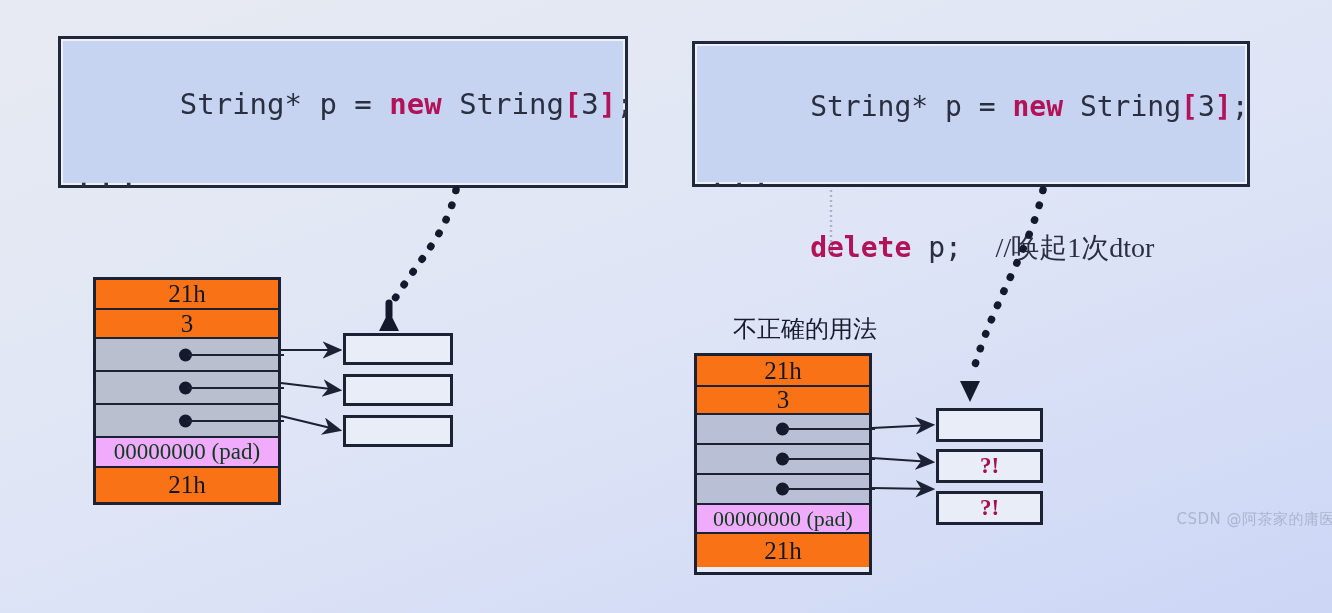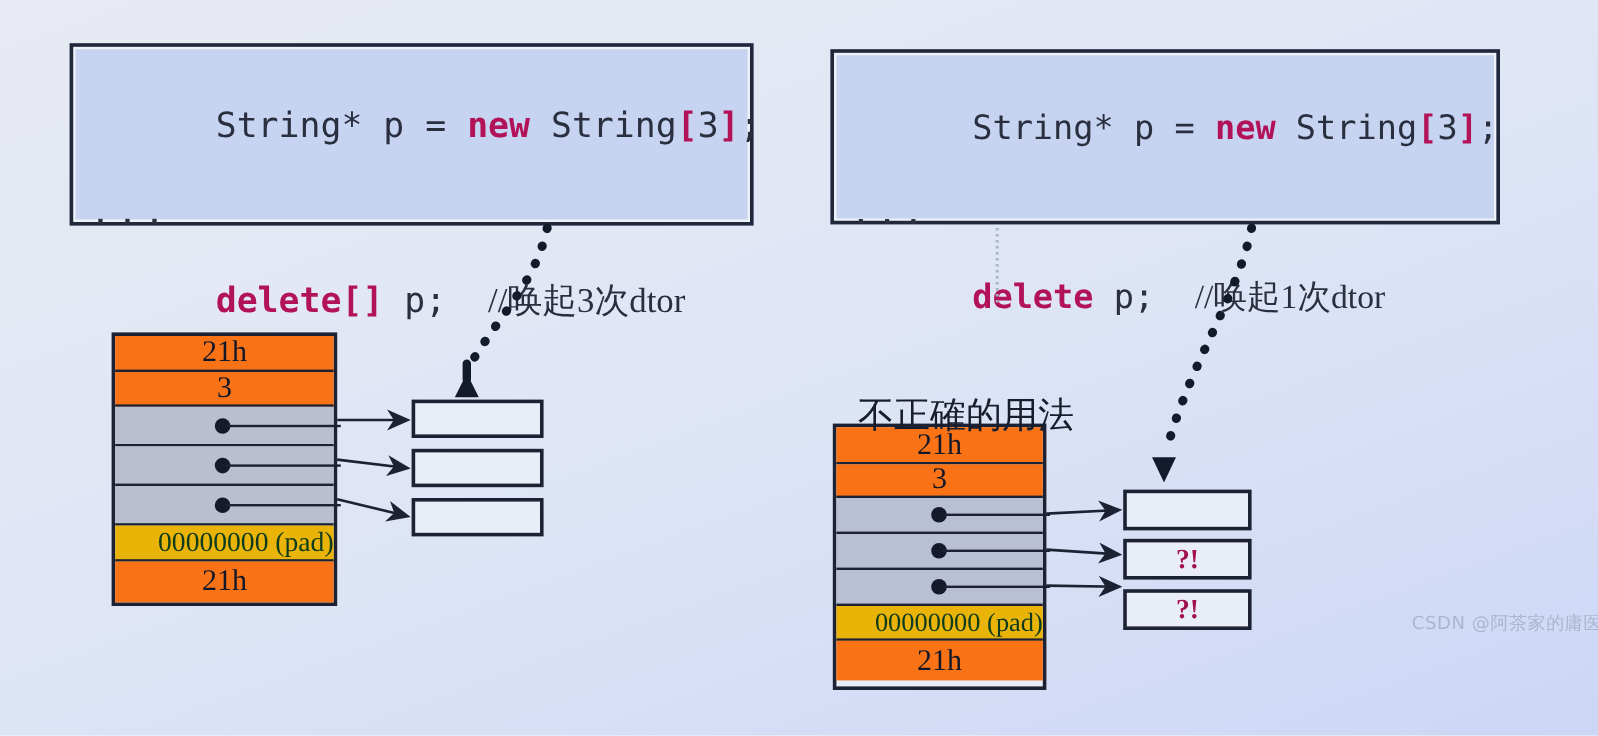--- a/index.html
+++ b/index.html
@@ -43,21 +43,21 @@
     position:relative;
     box-sizing:border-box;
     border-bottom:2px solid #1c2233;
     display:flex;align-items:center;justify-content:center;
     font-family:"Liberation Serif",serif;
     color:#12182a;
   }
   .memrow:last-child{border-bottom:none;}
   .row-plain{background:#f97316;}
   .row-ptr{background:#b9bfcf;}
-  .row-pad{background:#eab308;color:#0d3b1c;justify-content:flex-end;}
+  .row-pad{background:#f0abfc;color:#0d3b1c;}
   .memblock.right .row-ptr{background:#b9bfd4;}
 
   .dot{
     position:absolute;
     width:13px;height:13px;border-radius:50%;
     background:#141a2c;
     top:50%;transform:translateY(-50%);
   }
   .ptrline{
     position:absolute;height:2px;background:#1c2233;
@@ -96,23 +96,20 @@
 </head>
 <body>
 
 <div class="stage">
 
   <div class="codebox" style="left:45px;top:36px;width:570px;height:152px;font-size:29px;">
     <div class="codeline">
       <span>String* p = </span><span class="kw">new</span><span> String</span><span class="brk">[</span><span>3</span><span class="brk">]</span><span>;</span>
     </div>
     <div class="codeline dots">...</div>
-    <div class="codeline">
-      <span class="kw">delete[]</span><span> p;  </span><span class="cmt">//唤起3次dtor</span>
-    </div>
   </div>
 
   <div class="codebox" style="left:679px;top:41px;width:558px;height:146px;font-size:28px;">
     <div class="codeline">
       <span>String* p = </span><span class="kw">new</span><span> String</span><span class="brk">[</span><span>3</span><span class="brk">]</span><span>;</span>
     </div>
     <div class="codeline dots">...</div>
     <div class="codeline">
       <span class="kw">delete</span><span> p;  </span><span class="cmt">//唤起1次dtor</span>
     </div>
@@ -191,21 +188,21 @@
   <div class="strbox" style="left:923px;top:408px;width:107px;height:34px;font-size:23px;">
     <span></span>
   </div>
   <div class="strbox" style="left:923px;top:449px;width:107px;height:34px;font-size:23px;">
     <span>?!</span>
   </div>
   <div class="strbox" style="left:923px;top:491px;width:107px;height:34px;font-size:23px;">
     <span>?!</span>
   </div>
 
-  <div class="cn-note" style="left:672px;top:258px;width:240px;font-size:30px;">
+  <div class="cn-note" style="left:672px;top:258px;width:240px;font-size:24px;">
     <div>不正確的用法</div>
   </div>
 
   <svg class="overlay" viewBox="0 0 1332 613">
     <defs>
       <marker id="solidhead" markerWidth="9" markerHeight="9" refX="7.5" refY="4" orient="auto">
         <path d="M0,0 L9,4 L0,8 L2.6,4 Z" fill="#1c2233"></path>
       </marker>
     </defs>
 

